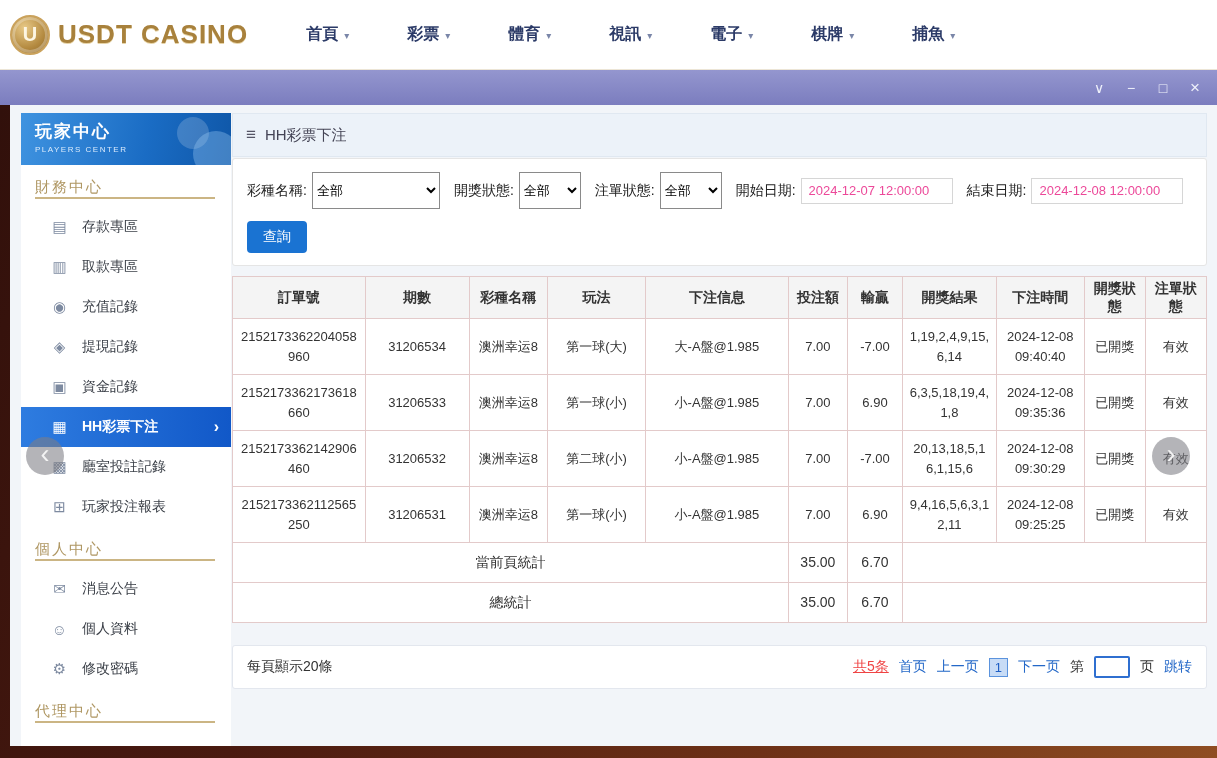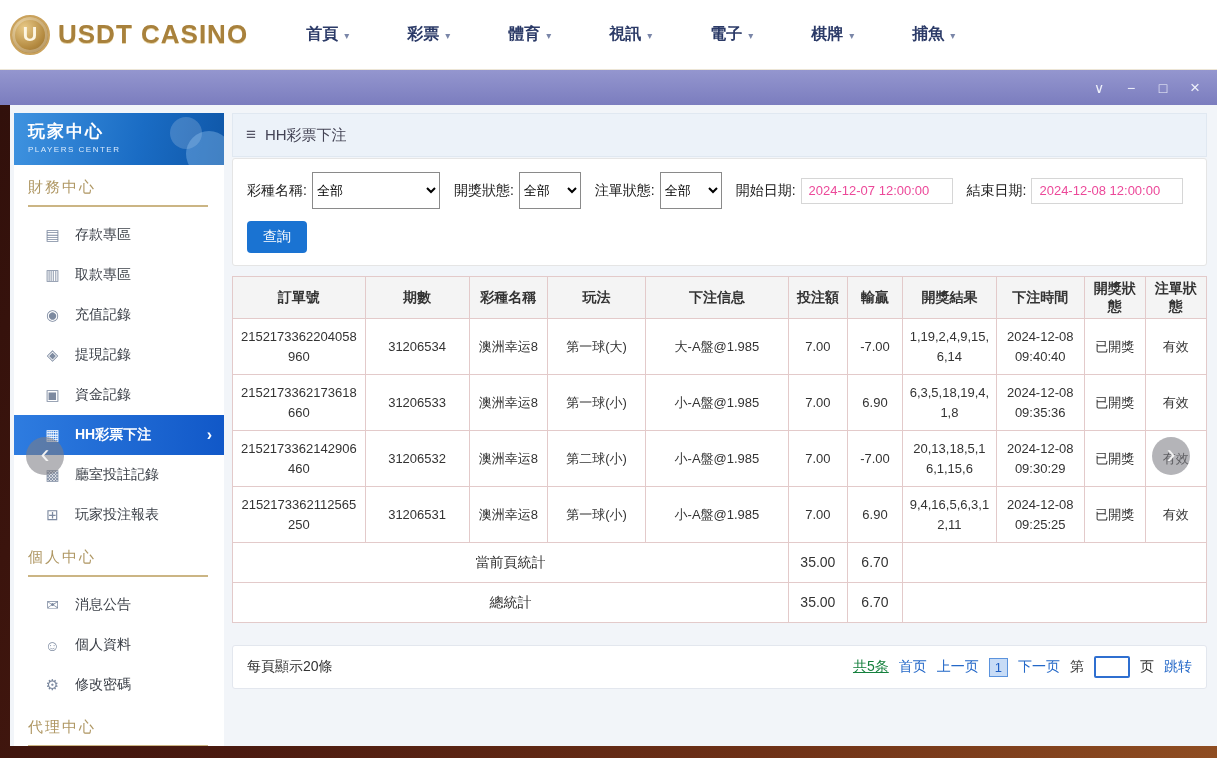--- a/index.html
+++ b/index.html
@@ -28,29 +28,29 @@
     display:flex; align-items:center; justify-content:flex-end; gap:16px; padding-right:14px; position:relative; z-index:5; }
   .win-btn { color:#eef0fa; width:16px; text-align:center; cursor:pointer; font-size:14px; }
   .win-btn.close { font-size:17px; }
 
   
   .app-bg { position:absolute; top:105px; left:0; width:1217px; height:653px;
     background:linear-gradient(115deg,#31100b 0%,#4a1a10 35%,#6e3117 70%,#8f4d22 100%); }
   .app-panel { position:absolute; top:105px; left:10px; width:1207px; height:641px; background:#f2f5f9; }
 
   
-  .sidebar { position:absolute; left:4px; top:8px; width:210px; height:633px; background:#fff; overflow:hidden; }
+  .sidebar { position:absolute; left:11px; top:8px; width:210px; height:633px; background:#fff; overflow:hidden; }
   .sidebar-header { height:52px; background:linear-gradient(100deg,#3f93e0 0%,#1a6cc4 60%,#0f57a8 100%);
     position:relative; overflow:hidden; padding:7px 0 0 14px; }
   .sidebar-header::before { content:""; position:absolute; right:22px; top:4px; width:32px; height:32px; border-radius:50%; background:rgba(255,255,255,.18); }
   .sidebar-header::after { content:""; position:absolute; right:-8px; top:18px; width:46px; height:46px; border-radius:50%; background:rgba(160,205,245,.35); }
   .sh-title { color:#fff; font-size:17px; font-weight:bold; letter-spacing:2px; }
   .sh-sub { color:#d9eafc; font-size:8px; letter-spacing:1.5px; margin-top:2px; }
   .section-title { padding:13px 0 0 14px; }
-  .section-title .st-inner { display:block; margin-right:16px; padding-bottom:8px; border-bottom:2px solid #cbb584;
+  .section-title .st-inner { display:block; margin-right:16px; border-bottom:2px solid #cbb584;
     color:#af9763; font-size:15px; letter-spacing:2px; }
   .side-items { padding-top:8px; }
   .side-item { height:40px; display:flex; align-items:center; padding-left:30px; gap:14px;
     font-size:14px; color:#3a3f47; cursor:pointer; position:relative; }
   .si-icon { width:17px; text-align:center; font-size:15px; color:#7d8aa0; }
   .side-item.active { background:linear-gradient(90deg,#2e7ce0,#1158c8); color:#fff; font-weight:bold; }
   .side-item.active .si-icon { color:#fff; }
   .si-arrow { position:absolute; right:12px; color:#fff; font-size:16px; }
 
   
@@ -73,21 +73,21 @@
 
   .bet-table { margin-top:10px; width:100%; border-collapse:collapse; table-layout:fixed; background:#fff; }
   .bet-table th, .bet-table td { border:1px solid #e3caca; text-align:center; word-break:break-all; }
   .bet-table th { background:#f4f4f4; height:42px; font-size:14px; color:#333; font-weight:bold; padding:2px 3px; }
   .bet-table td { height:56px; font-size:13px; color:#333; padding:4px 6px; line-height:1.5; }
   .bet-table .sum-row td { height:40px; font-size:14px; }
 
   .footer-card { margin-top:22px; height:44px; background:#fff; border:1px solid #e3e7ee; border-radius:3px;
     display:flex; align-items:center; justify-content:space-between; padding:0 14px; font-size:14px; }
   .pager { display:flex; align-items:center; gap:10px; }
-  .pg-total { color:#15803d;text-decoration:underline; }
+  .pg-total { color:#ef4444;text-decoration:underline; }
   .pg-link { color:#2468c8; cursor:pointer; text-decoration:none; }
   .pg-current { min-width:18px; padding:1px 5px; background:#c8dcf6; border:1px solid #5b93dd; color:#1f5fc4; font-size:13px; text-align:center; }
   .pg-input { width:36px; height:22px; border:2px solid #2f6fd0; border-radius:2px; }
   .pg-plain { color:#333; }
 
   
   .car-arrow { position:absolute; top:437px; width:38px; height:38px; border-radius:50%;
     background:rgba(125,125,132,.58); color:#f3f3f3; font-size:27px; line-height:34px; text-align:center;
     cursor:pointer; z-index:40; user-select:none; }
   .car-left { left:26px; }

